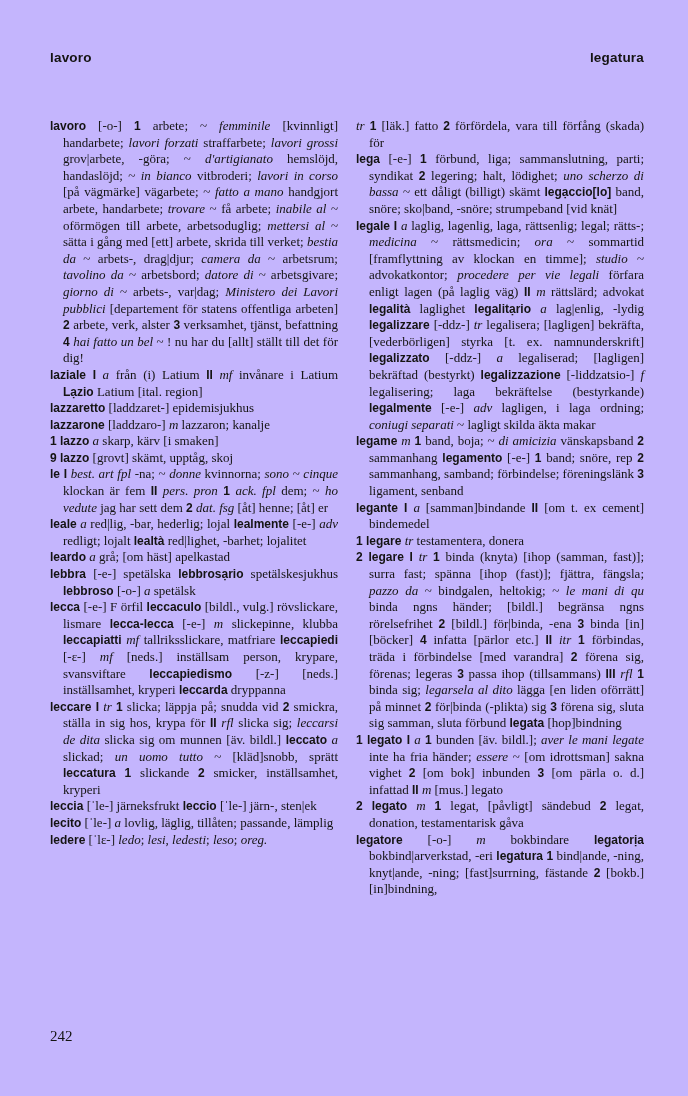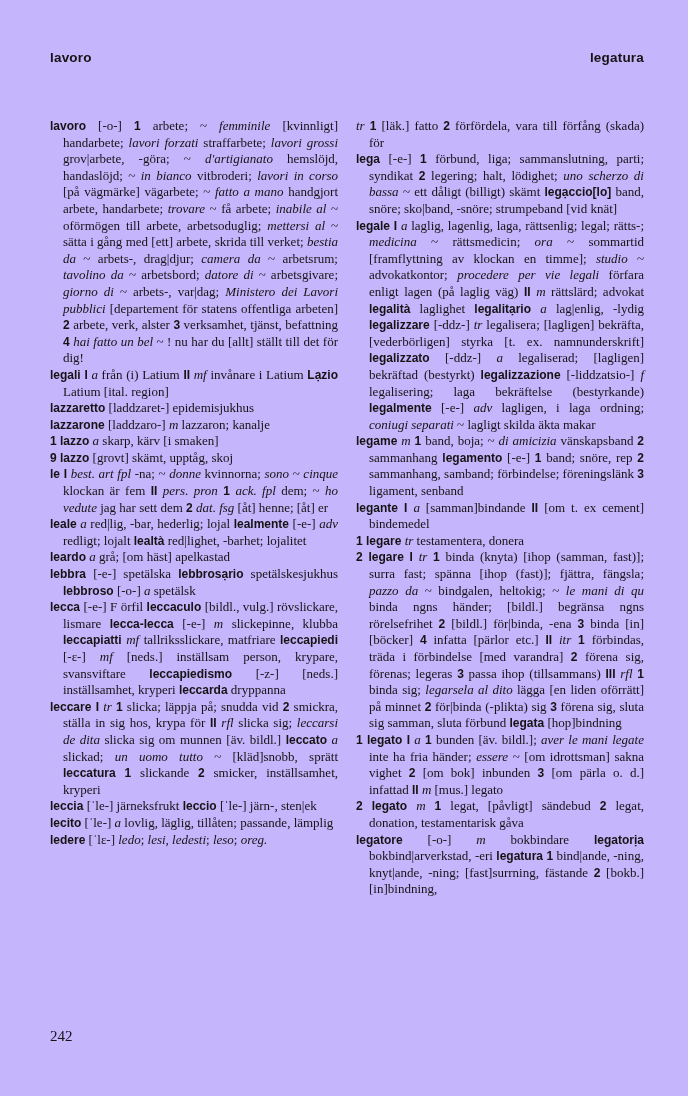--- a/index.html
+++ b/index.html
@@ -61,21 +61,21 @@
 <body>
 
 <div class="page">
   <div class="guide-words">
     <span>lavoro</span>
     <span>legatura</span>
   </div>
   <div class="columns">
     <div class="col" id="col-left">
         <div class="entry"><span class="seg-b">lavoro</span><span class="seg-r"> [-o-] </span><span class="seg-b">1</span><span class="seg-r"> arbete; ~ </span><span class="seg-i">femminile</span><span class="seg-r"> [kvinnligt] handarbete; </span><span class="seg-i">lavori forzati</span><span class="seg-r"> straffarbete; </span><span class="seg-i">lavori grossi</span><span class="seg-r"> grov|arbete, -göra; ~ </span><span class="seg-i">d'artigianato</span><span class="seg-r"> hemslöjd, handaslöjd; ~ </span><span class="seg-i">in bianco</span><span class="seg-r"> vitbroderi; </span><span class="seg-i">lavori in corso</span><span class="seg-r"> [på vägmärke] vägarbete; ~ </span><span class="seg-i">fatto a mano</span><span class="seg-r"> handgjort arbete, handarbete; </span><span class="seg-i">trovare</span><span class="seg-r"> ~ få arbete; </span><span class="seg-i">inabile al</span><span class="seg-r"> ~ oförmögen till arbete, arbetsoduglig; </span><span class="seg-i">mettersi al</span><span class="seg-r"> ~ sätta i gång med [ett] arbete, skrida till verket; </span><span class="seg-i">bestia da</span><span class="seg-r"> ~ arbets-, drag|djur; </span><span class="seg-i">camera da</span><span class="seg-r"> ~ arbetsrum; </span><span class="seg-i">tavolino da</span><span class="seg-r"> ~ arbetsbord; </span><span class="seg-i">datore di</span><span class="seg-r"> ~ arbetsgivare; </span><span class="seg-i">giorno di</span><span class="seg-r"> ~ arbets-, var|dag; </span><span class="seg-i">Ministero dei Lavori pubblici</span><span class="seg-r"> [departement för statens offentliga arbeten] </span><span class="seg-b">2</span><span class="seg-r"> arbete, verk, alster </span><span class="seg-b">3</span><span class="seg-r"> verksamhet, tjänst, befattning </span><span class="seg-b">4</span><span class="seg-r"> </span><span class="seg-i">hai fatto un bel</span><span class="seg-r"> ~ ! nu har du [allt] ställt till det för dig!</span></div>
-        <div class="entry"><span class="seg-b">legali I</span><span class="seg-r"> </span><span class="seg-i">a</span><span class="seg-r"> från (i) Latium </span><span class="seg-b">II</span><span class="seg-r"> </span><span class="seg-i">mf</span><span class="seg-r"> invånare i Latium </span><span class="seg-b">Lạzio</span><span class="seg-r"> Latium [ital. region]</span></div>
+        <div class="entry"><span class="seg-b">laziale I</span><span class="seg-r"> </span><span class="seg-i">a</span><span class="seg-r"> från (i) Latium </span><span class="seg-b">II</span><span class="seg-r"> </span><span class="seg-i">mf</span><span class="seg-r"> invånare i Latium </span><span class="seg-b">Lạzio</span><span class="seg-r"> Latium [ital. region]</span></div>
         <div class="entry"><span class="seg-b">lazzaretto</span><span class="seg-r"> [laddzaret-] epidemisjukhus</span></div>
         <div class="entry"><span class="seg-b">lazzarone</span><span class="seg-r"> [laddzaro-] </span><span class="seg-i">m</span><span class="seg-r"> lazzaron; kanalje</span></div>
         <div class="entry"><span class="seg-b">1 lazzo</span><span class="seg-r"> </span><span class="seg-i">a</span><span class="seg-r"> skarp, kärv [i smaken]</span></div>
         <div class="entry"><span class="seg-b">9 lazzo</span><span class="seg-r"> [grovt] skämt, upptåg, skoj</span></div>
         <div class="entry"><span class="seg-b">le I</span><span class="seg-r"> </span><span class="seg-i">best. art fpl</span><span class="seg-r"> -na; ~ </span><span class="seg-i">donne</span><span class="seg-r"> kvinnorna; </span><span class="seg-i">sono</span><span class="seg-r"> ~ </span><span class="seg-i">cinque</span><span class="seg-r"> klockan är fem </span><span class="seg-b">II</span><span class="seg-r"> </span><span class="seg-i">pers. pron</span><span class="seg-r"> </span><span class="seg-b">1</span><span class="seg-r"> </span><span class="seg-i">ack. fpl</span><span class="seg-r"> dem; ~ </span><span class="seg-i">ho vedute</span><span class="seg-r"> jag har sett dem </span><span class="seg-b">2</span><span class="seg-r"> </span><span class="seg-i">dat. fsg</span><span class="seg-r"> [åt] henne; [åt] er</span></div>
         <div class="entry"><span class="seg-b">leale</span><span class="seg-r"> </span><span class="seg-i">a</span><span class="seg-r"> red|lig, -bar, hederlig; lojal </span><span class="seg-b">lealmente</span><span class="seg-r"> [-e-] </span><span class="seg-i">adv</span><span class="seg-r"> redligt; lojalt </span><span class="seg-b">lealtà</span><span class="seg-r"> red|lighet, -barhet; lojalitet</span></div>
         <div class="entry"><span class="seg-b">leardo</span><span class="seg-r"> </span><span class="seg-i">a</span><span class="seg-r"> grå; [om häst] apelkastad</span></div>
         <div class="entry"><span class="seg-b">lebbra</span><span class="seg-r"> [-e-] spetälska </span><span class="seg-b">lebbrosạrio</span><span class="seg-r"> spetälskesjukhus </span><span class="seg-b">lebbroso</span><span class="seg-r"> [-o-] </span><span class="seg-i">a</span><span class="seg-r"> spetälsk</span></div>
         <div class="entry"><span class="seg-b">lecca</span><span class="seg-r"> [-e-] F örfil </span><span class="seg-b">leccaculo</span><span class="seg-r"> [bildl., vulg.] rövslickare, lismare </span><span class="seg-b">lecca-lecca</span><span class="seg-r"> [-e-] </span><span class="seg-i">m</span><span class="seg-r"> slickepinne, klubba </span><span class="seg-b">leccapiatti</span><span class="seg-r"> </span><span class="seg-i">mf</span><span class="seg-r"> tallriksslickare, matfriare </span><span class="seg-b">leccapiedi</span><span class="seg-r"> [-ε-] </span><span class="seg-i">mf</span><span class="seg-r"> [neds.] inställsam person, krypare, svansviftare </span><span class="seg-b">leccapiedismo</span><span class="seg-r"> [-z-] [neds.] inställsamhet, kryperi </span><span class="seg-b">leccarda</span><span class="seg-r"> dryppanna</span></div>
         <div class="entry"><span class="seg-b">leccare I</span><span class="seg-r"> </span><span class="seg-i">tr</span><span class="seg-r"> </span><span class="seg-b">1</span><span class="seg-r"> slicka; läppja på; snudda vid </span><span class="seg-b">2</span><span class="seg-r"> smickra, ställa in sig hos, krypa för </span><span class="seg-b">II</span><span class="seg-r"> </span><span class="seg-i">rfl</span><span class="seg-r"> slicka sig; </span><span class="seg-i">leccarsi de dita</span><span class="seg-r"> slicka sig om munnen [äv. bildl.] </span><span class="seg-b">leccato</span><span class="seg-r"> </span><span class="seg-i">a</span><span class="seg-r"> slickad; </span><span class="seg-i">un uomo tutto</span><span class="seg-r"> ~ [kläd]snobb, sprätt </span><span class="seg-b">leccatura 1</span><span class="seg-r"> slickande </span><span class="seg-b">2</span><span class="seg-r"> smicker, inställsamhet, kryperi</span></div>

